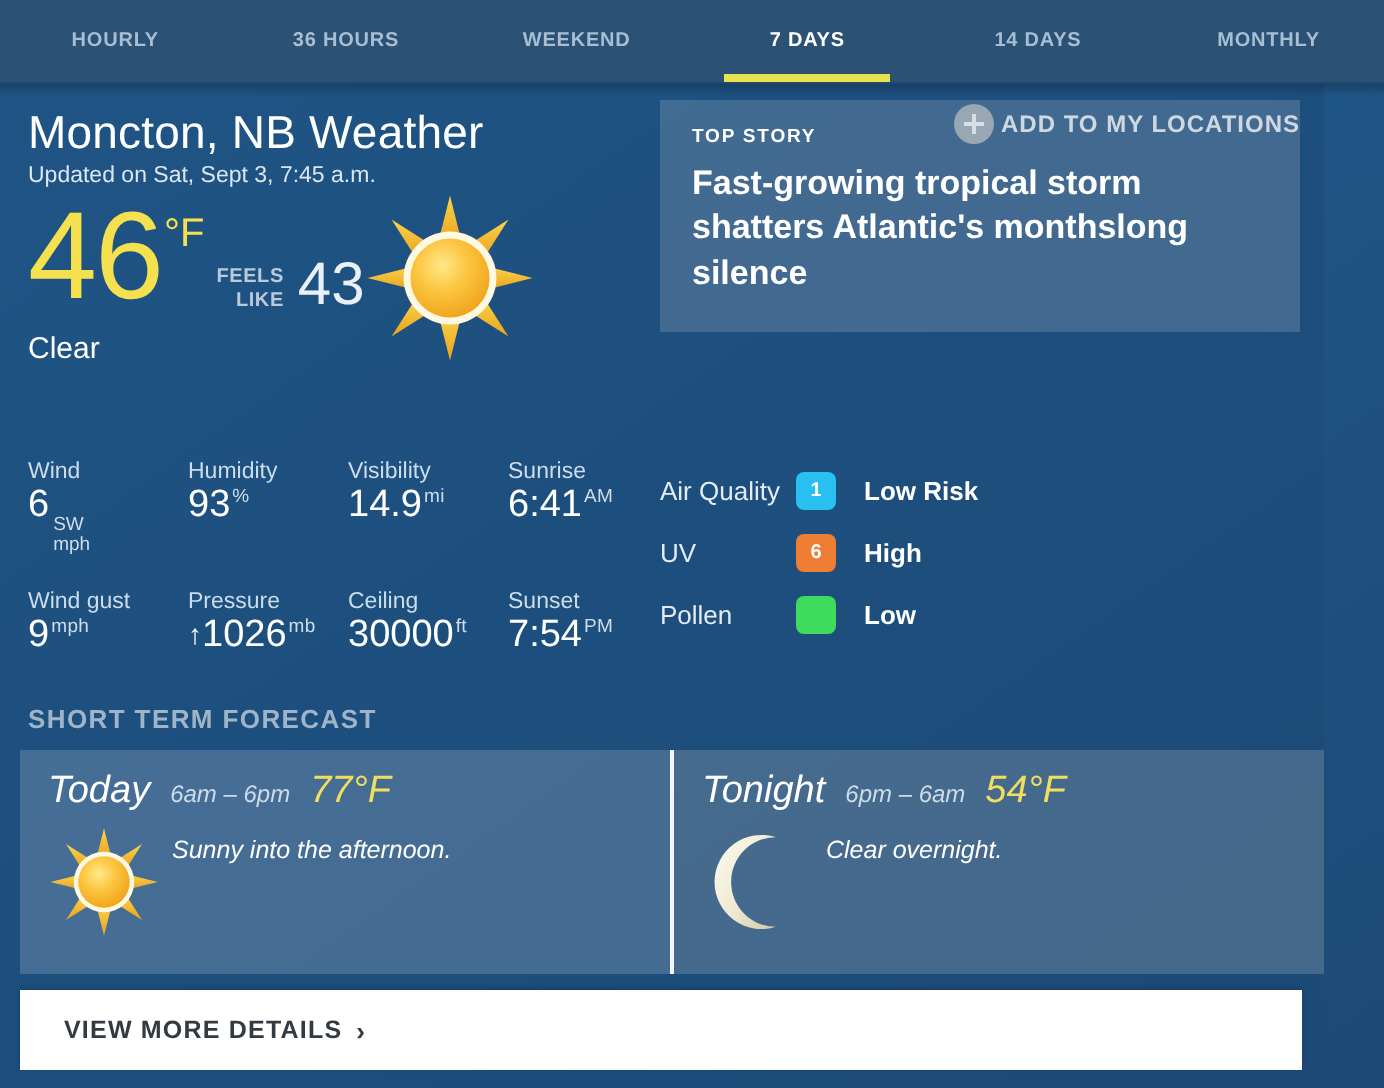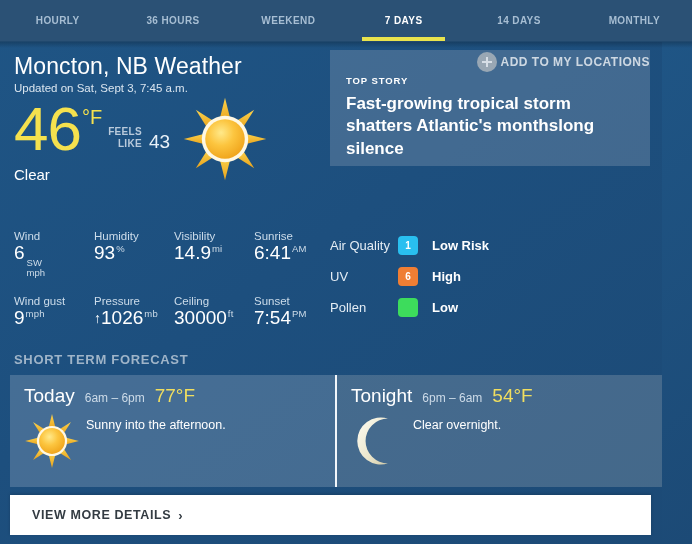--- a/index.html
+++ b/index.html
@@ -146,21 +146,21 @@
   }
   .feels-like {
     font-size: 10px;
     line-height: 1.15;
     color: #b9cadb;
     font-weight: bold;
     letter-spacing: 0.3px;
     text-align: right;
   }
   .feels-val {
-    font-size: 19px;
+    font-size: 30px;
     color: #e9f1f8;
     margin-left: 7px;
     line-height: 1;
     position: relative;
     top: 2px;
   }
   .condition {
     font-size: 15px;
     color: #ffffff;
   }
@@ -175,21 +175,21 @@
   .sun-svg { display: block; }
 
   
   .top-story {
     position: absolute;
     left: 330px;
     top: 50px;
     width: 320px;
     height: 116px;
     background: rgba(152, 170, 188, 0.30);
-    padding: 25px 16px 0 16px;
+    padding: 13px 16px 0 16px;
     cursor: pointer;
   }
   .top-story-kicker {
     font-size: 9.5px;
     font-weight: bold;
     letter-spacing: 0.9px;
     color: #ffffff;
     margin-bottom: 7px;
   }
   .top-story-head {
@@ -305,20 +305,21 @@
     width: 652px;
     height: 112px;
     display: flex;
     background: rgba(255,255,255,0.10);
   }
   .fc-card {
     flex: 1;
     position: relative;
     padding: 10px 0 0 14px;
     cursor: pointer;
+    font-style: italic;
   }
   .fc-card.today   { background: rgba(186, 204, 220, 0.13); }
   .fc-card.tonight { background: rgba(120, 140, 160, 0.26); }
   .fc-divider {
     width: 2px;
     background: #f2f6fa;
     flex: none;
   }
   .fc-head {
     display: flex;

